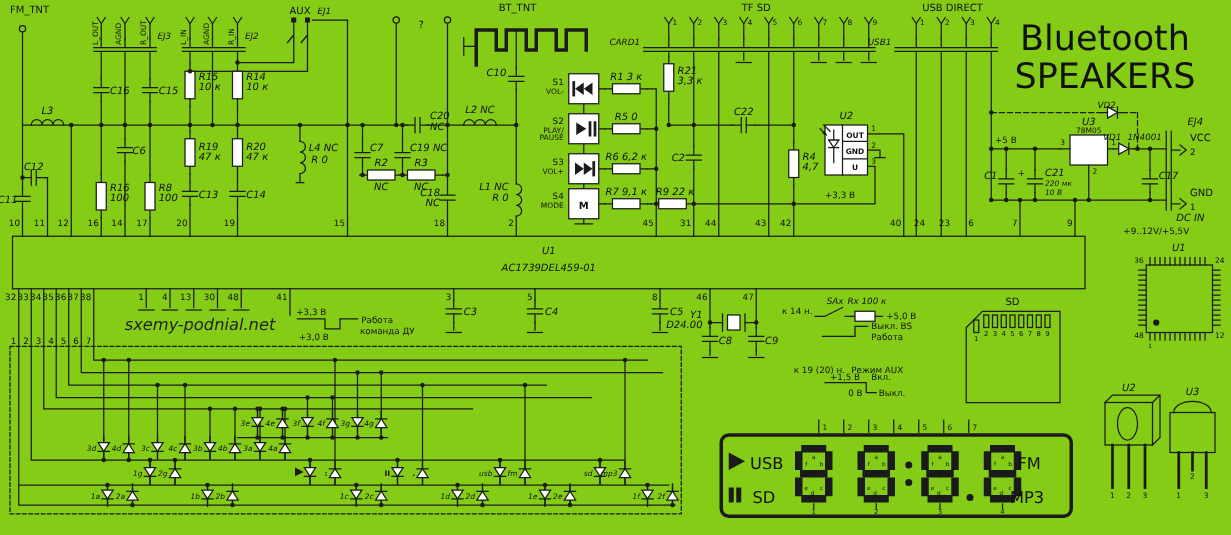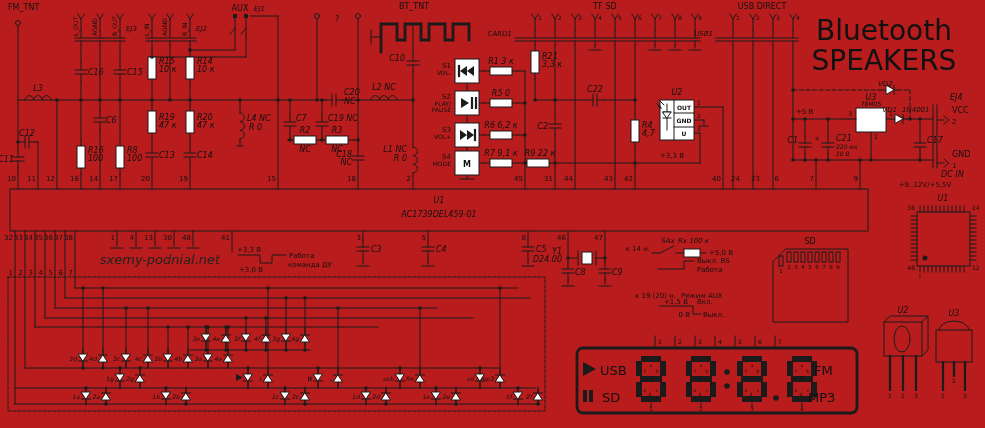--- a/index.html
+++ b/index.html
@@ -1,16 +1,16 @@
 <!DOCTYPE html>
 <html><head>
 <meta charset="utf-8">
 <style>
   html,body{margin:0;padding:0;background:#e8e8e8;}
-  .stage{position:relative;width:985px;height:428px;background:#b91c1c;overflow:hidden;
+  .stage{position:relative;width:985px;height:428px;background:#84cc16;overflow:hidden;
          font-family:"DejaVu Sans",sans-serif;}
   svg{position:absolute;left:0;top:0;}
   svg path,svg line,svg rect,svg polygon,svg polyline,svg circle,svg ellipse{
       stroke:#1b1b1b;fill:none;stroke-width:1;stroke-linecap:square;}
   .f{fill:#1b1b1b;stroke:none;}
   .wf{fill:#ffffff;stroke:#1b1b1b;}
   .t3{stroke-width:2.8;}
   .t2{stroke-width:2.2;}
   .da{stroke-dasharray:4 2.5;}
   .db{stroke-dasharray:3 2;}

